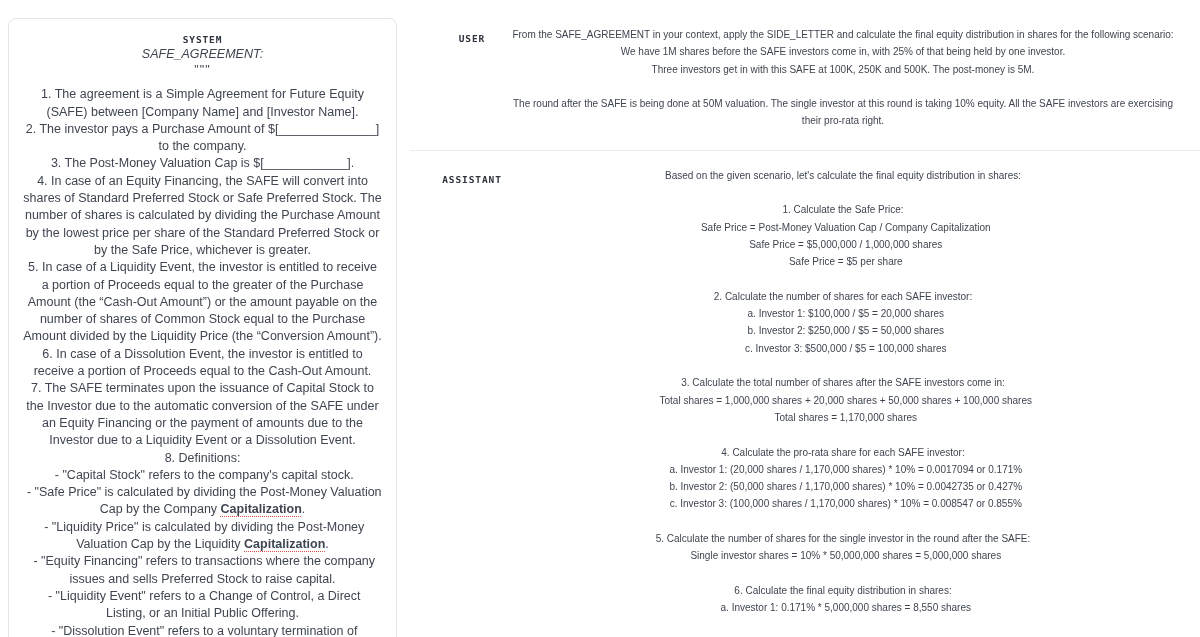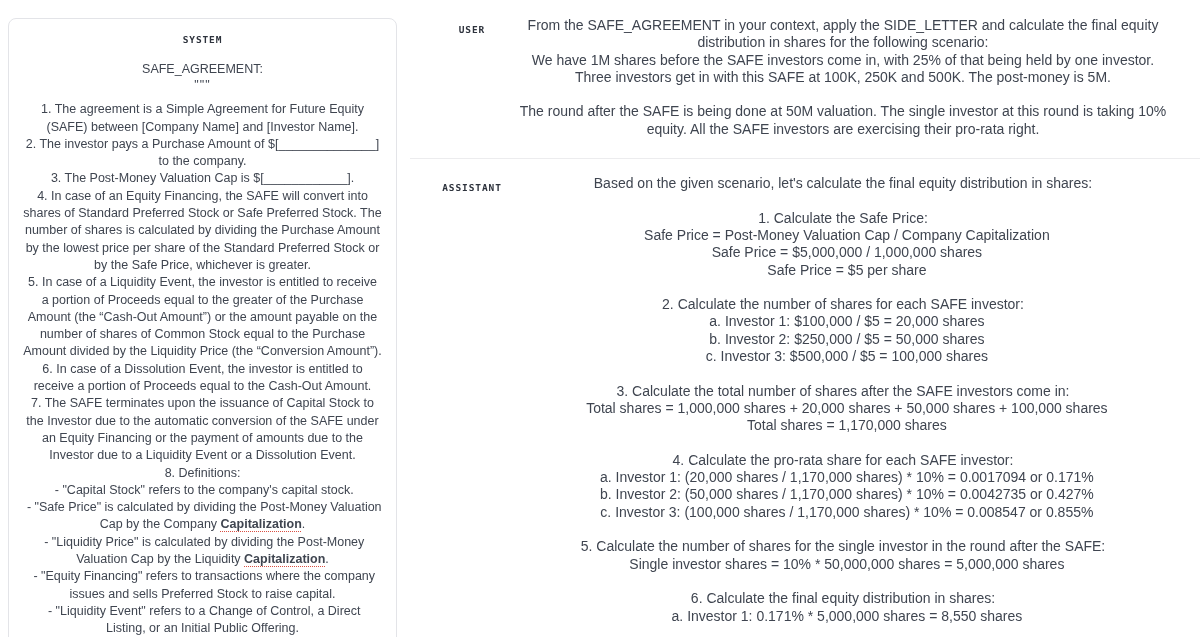--- a/index.html
+++ b/index.html
@@ -26,24 +26,25 @@
   }
   .role-label {
     font-family: "DejaVu Sans Mono", "Liberation Mono", monospace;
     font-size: 9.5px;
     font-weight: bold;
     letter-spacing: 0.9px;
     color: #2e333d;
     line-height: 12px;
   }
   .doc-title {
-    margin-top: 15px;
+    margin-top: 0;
     font-size: 12.5px;
     line-height: 17.3px;
     color: #3f4550;
+    font-style: italic;
   }
   .doc-quotes {
     font-size: 12.5px;
     line-height: 14px;
     color: #3f4550;
     letter-spacing: 1px;
   }
   .doc-body {
     margin-top: 9px;
     font-size: 12.5px;
@@ -67,27 +68,27 @@
   .message {
     display: flex;
     padding-left: 22px;
     box-sizing: border-box;
   }
   .role-col {
     flex: 0 0 80px;
     padding-top: 2px;
   }
   .msg-text {
-    font-size: 14px;
+    font-size: 10px;
     line-height: 17.3px;
     color: #3f4550;
     white-space: pre-wrap;
     width: 662px;
   }
-  .msg-user { margin-top: 17px; }
+  .msg-user { margin-top: 26px; }
   .divider {
     border: none;
     border-top: 1px solid #ececee;
     margin: 20px 0 0 0;
     width: 790px;
   }
   .msg-assistant { margin-top: 16px; }
 </style>
 </head>
 <body>

